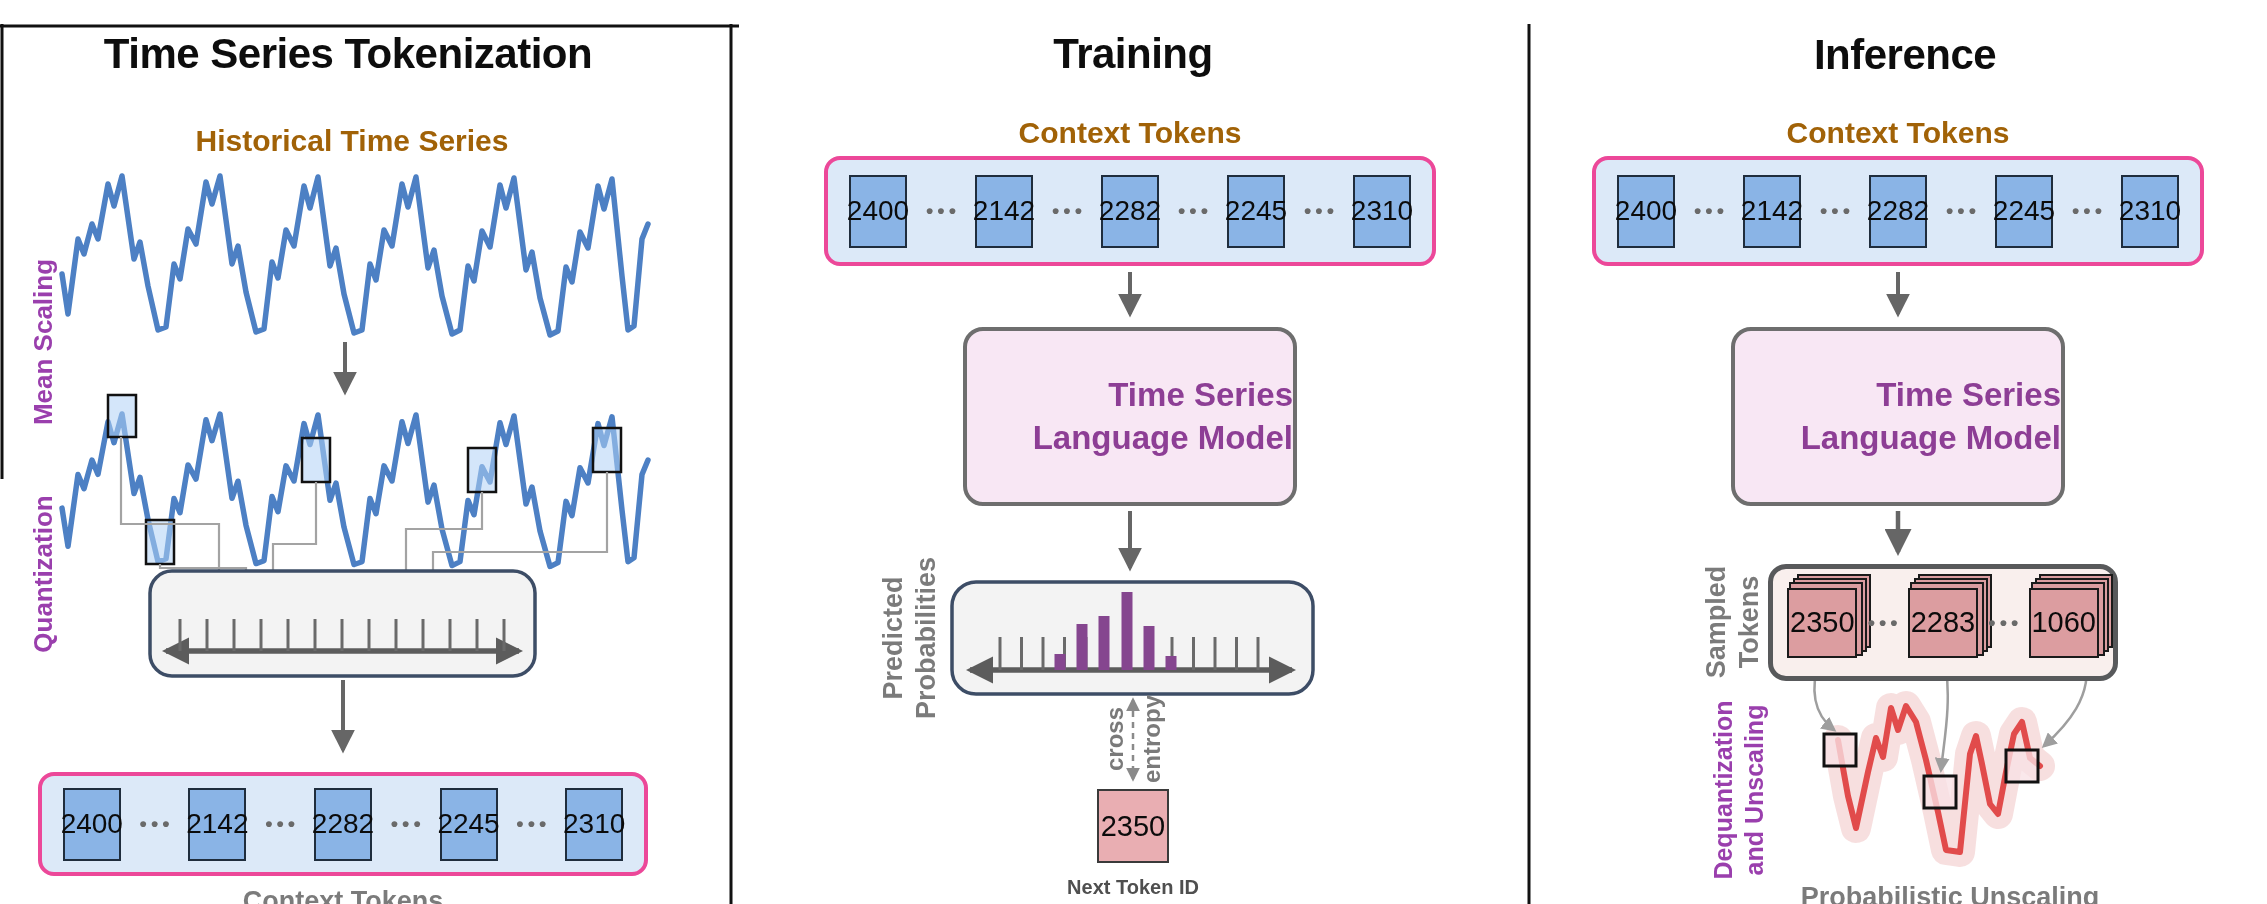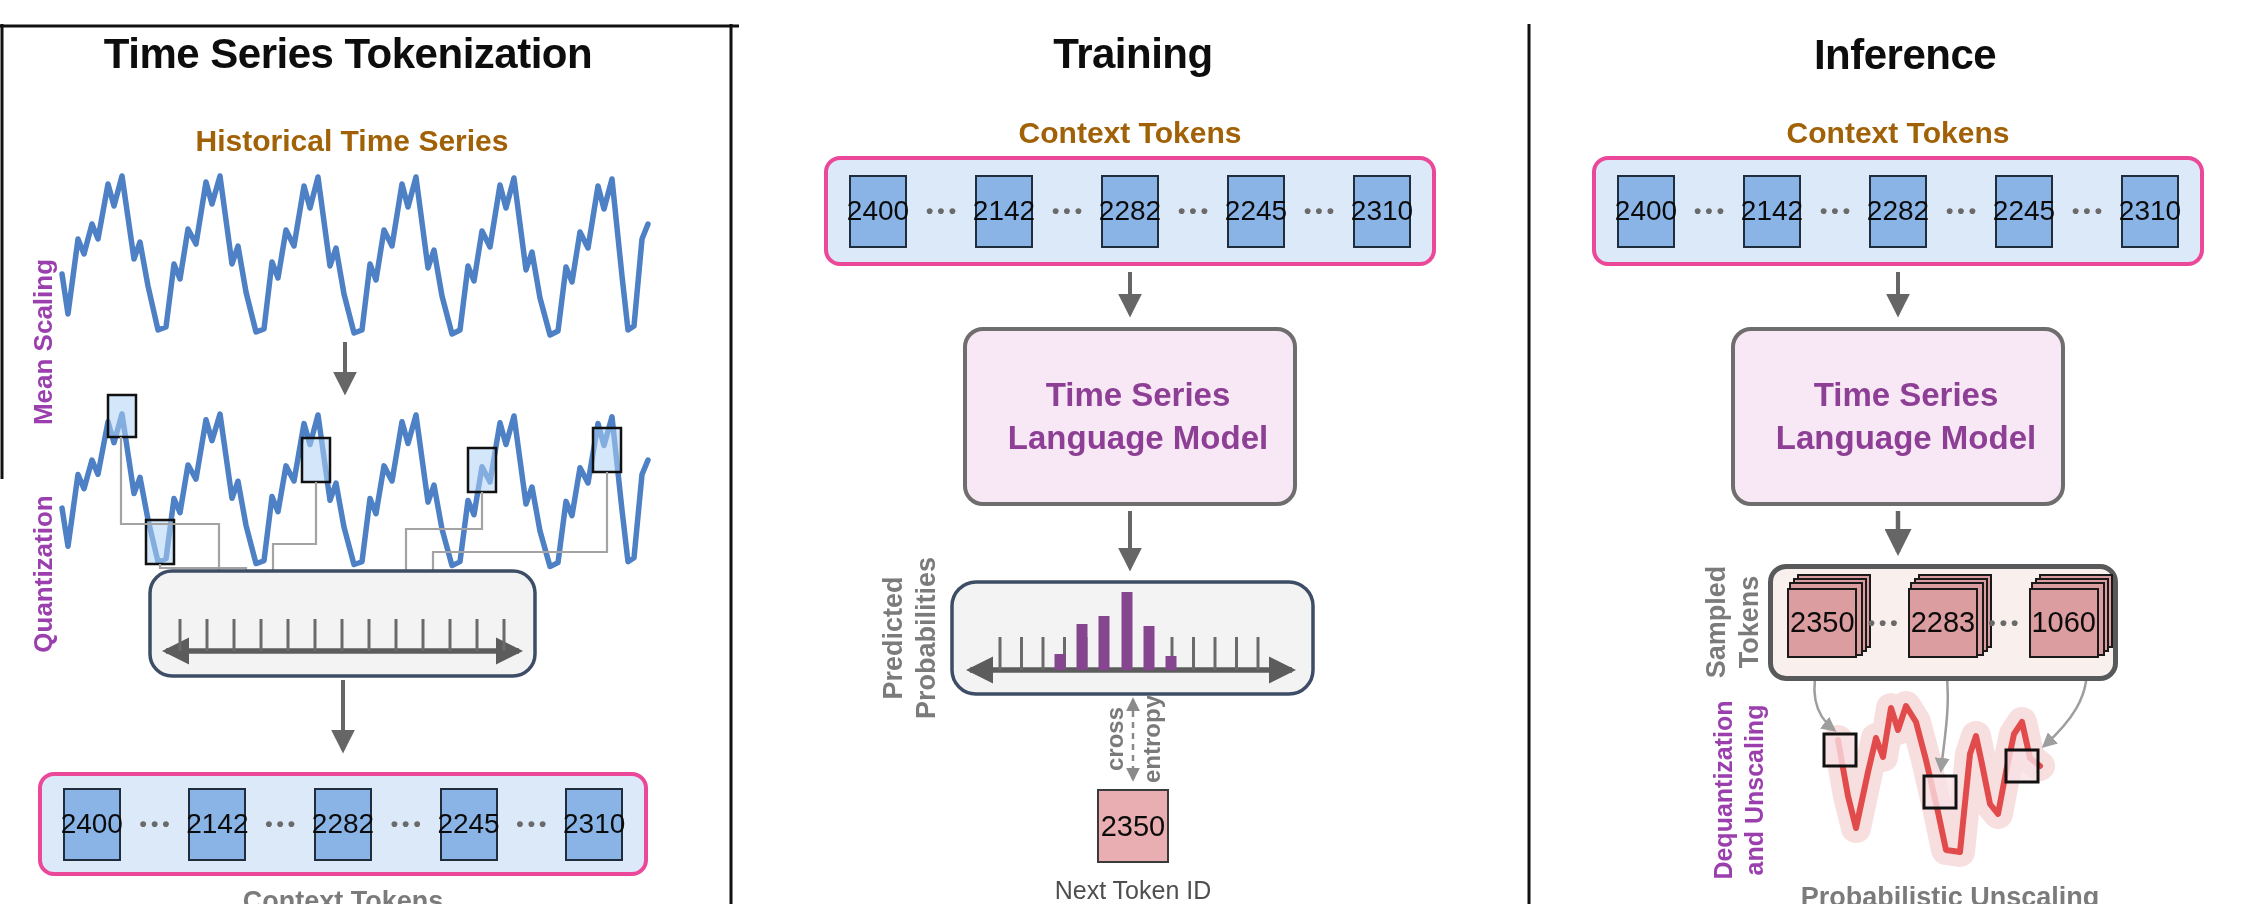--- a/index.html
+++ b/index.html
@@ -13,25 +13,25 @@
   .glabel{font-size:30px;font-weight:700;color:#a16207;}
   .glabel-sm{font-size:27px;font-weight:700;color:#7b7b7b;}
   .plabel{font-size:26px;font-weight:700;color:#9a3fad;}
   .tok-box{position:absolute;background:#dce9f8;border:4px solid #ec4899;border-radius:16px;
            box-sizing:border-box;display:flex;align-items:center;justify-content:space-evenly;padding:0 6px;}
   .tok{width:58px;height:73px;background:#8ab4e6;border:2px solid #1f2d3d;box-sizing:border-box;
        display:flex;align-items:center;justify-content:center;font-size:28px;color:#0b0b0b;}
   .dots{font-size:21px;font-weight:700;color:#6a6a6a;letter-spacing:4px;padding-left:4px;}
   .model-box{position:absolute;width:334px;height:179px;background:#f8e7f4;border:4px solid #6e6e6e;
              border-radius:20px;box-sizing:border-box;display:flex;flex-direction:column;
-             align-items:center;justify-content:center;font-size:33px;font-weight:700;color:#8d3e95;line-height:1.3;padding-left:16px;}
+             align-items:flex-end;justify-content:center;font-size:33px;font-weight:700;color:#8d3e95;line-height:1.3;padding-left:16px;}
   .next-box{position:absolute;left:1097px;top:765px;width:72px;height:74px;background:#e9aeb2;
             border:2.5px solid #3a3a3a;box-sizing:border-box;display:flex;align-items:center;
             justify-content:center;font-size:29px;color:#0b0b0b;}
-  .ntlabel{font-size:25px;font-weight:400;color:#4f4f4f;}
+  .ntlabel{font-size:20px;font-weight:700;color:#4f4f4f;}
   .samp-box{position:absolute;left:1768px;top:540px;width:350px;height:117px;background:#f9efed;
             border:5px solid #58595b;border-radius:18px;box-sizing:border-box;display:flex;
             align-items:center;justify-content:space-evenly;padding:0 8px;}
   .card{width:70px;height:70px;background:#dc9da0;border:2px solid #1a1a1a;box-sizing:border-box;
         display:flex;align-items:center;justify-content:center;font-size:29px;color:#0b0b0b;
         box-shadow:4px -4px 0 0 #dc9da0,4px -4px 0 2px #1a1a1a,
                    8px -8px 0 0 #dc9da0,8px -8px 0 2px #1a1a1a,
                    12px -12px 0 0 #dc9da0,12px -12px 0 2px #1a1a1a;}
 </style>
 </head>

